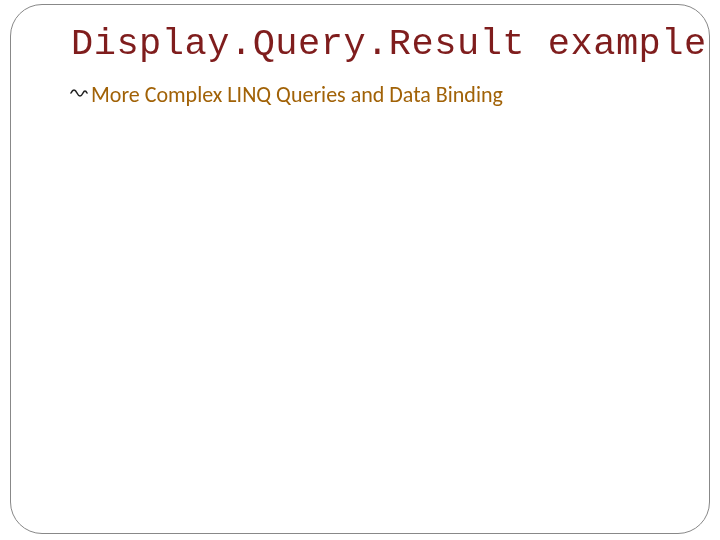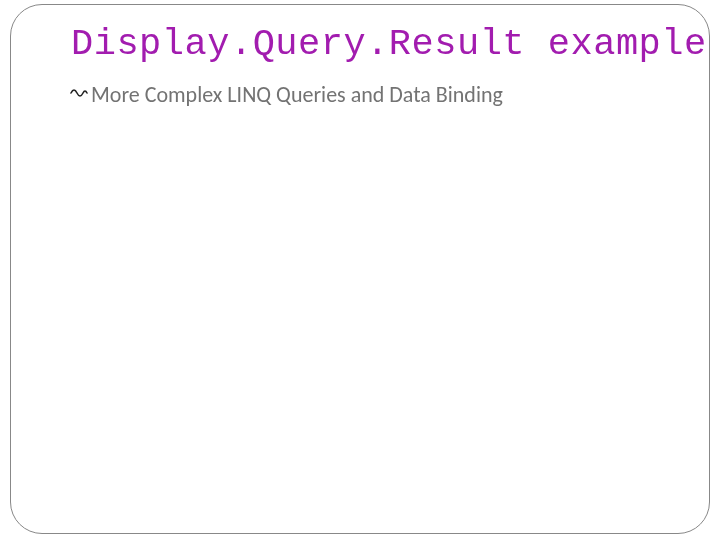--- a/index.html
+++ b/index.html
@@ -22,42 +22,42 @@
       border: 1px solid #888;
       border-radius: 32px;
       background: #fff;
     }
     .title {
       position: absolute;
       left: 60px;
       top: 18px;
       font-family: "Courier New", Courier, monospace;
       font-size: 37px;
-      color: #a21caf;
+      color: #7f1d1d;
       letter-spacing: 0.5px;
       white-space: nowrap;
     }
     .bullet-row {
       position: absolute;
       left: 58px;
       top: 76px;
       display: flex;
       align-items: center;
     }
     .bullet-icon {
       font-family: "Segoe UI", Arial, sans-serif;
       font-size: 22px;
       color: #222;
       margin-right: 2px;
       line-height: 1;
     }
     .bullet-text {
       font-family: Calibri, "Segoe UI", Arial, sans-serif;
       font-size: 22px;
-      color: #737373;
+      color: #a16207;
     }
     .page-number {
       position: absolute;
       left: 38px;
       bottom: 18px;
       font-family: Calibri, "Segoe UI", Arial, sans-serif;
       font-size: 13px;
       color: #808080;
     }
   </style>

